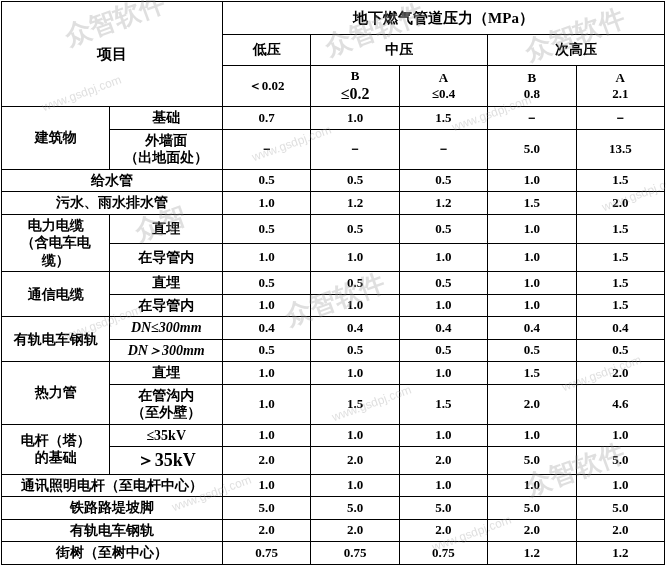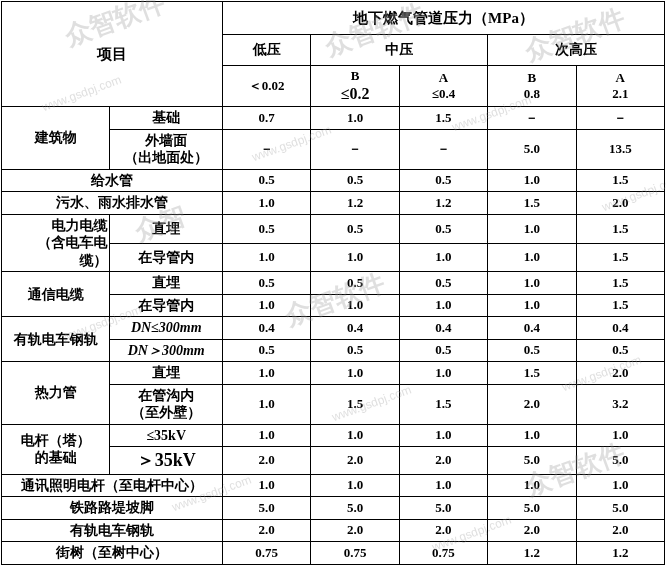--- a/index.html
+++ b/index.html
@@ -144,21 +144,21 @@
         </tr>
         <tr>
           <td colspan="2" class="lbl" style="font-size:14px;">污水、雨水排水管</td>
           <td class="num">1.0</td>
           <td class="num">1.2</td>
           <td class="num">1.2</td>
           <td class="num">1.5</td>
           <td class="num">2.0</td>
         </tr>
         <tr>
-          <td rowspan="2" class="lbl" style="font-size:14px;text-align:right;">电力电缆<br>（含电车电<br>缆）</td>
+          <td rowspan="2" class="lbl" style="font-size:14px;">电力电缆<br>（含电车电<br>缆）</td>
           <td class="sublbl" style="font-size:14px;">直埋</td>
           <td class="num">0.5</td>
           <td class="num">0.5</td>
           <td class="num">0.5</td>
           <td class="num">1.0</td>
           <td class="num">1.5</td>
         </tr>
         <tr>
           <td class="sublbl" style="font-size:14px;">在导管内</td>
           <td class="num">1.0</td>
@@ -209,21 +209,21 @@
           <td class="num">1.0</td>
           <td class="num">1.5</td>
           <td class="num">2.0</td>
         </tr>
         <tr>
           <td class="sublbl" style="font-size:14px;">在管沟内<br>（至外壁）</td>
           <td class="num">1.0</td>
           <td class="num">1.5</td>
           <td class="num">1.5</td>
           <td class="num">2.0</td>
-          <td class="num">3.2</td>
+          <td class="num">4.6</td>
         </tr>
         <tr>
           <td rowspan="2" class="lbl" style="font-size:14px;">电杆（塔）<br>的基础</td>
           <td class="sublbl" style="font-size:14px;">≤35kV</td>
           <td class="num">1.0</td>
           <td class="num">1.0</td>
           <td class="num">1.0</td>
           <td class="num">1.0</td>
           <td class="num">1.0</td>
         </tr>

